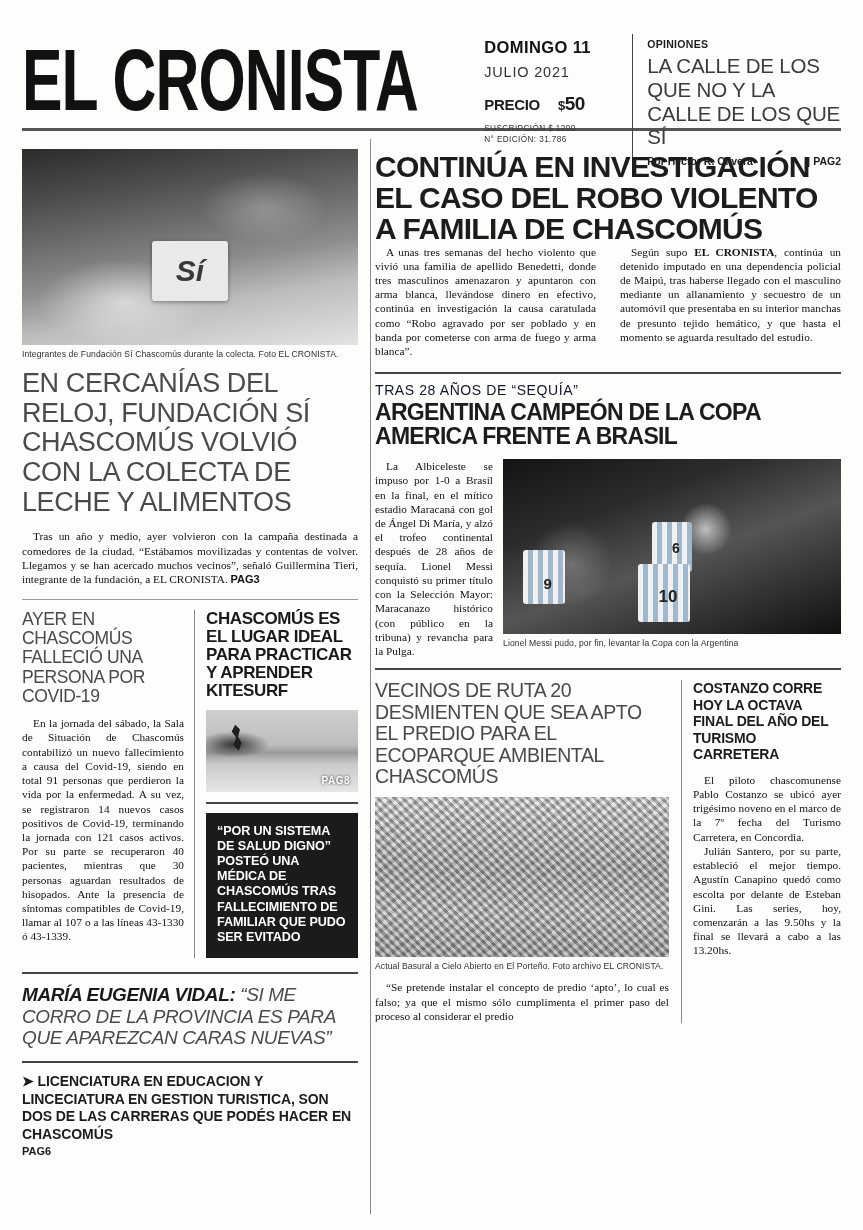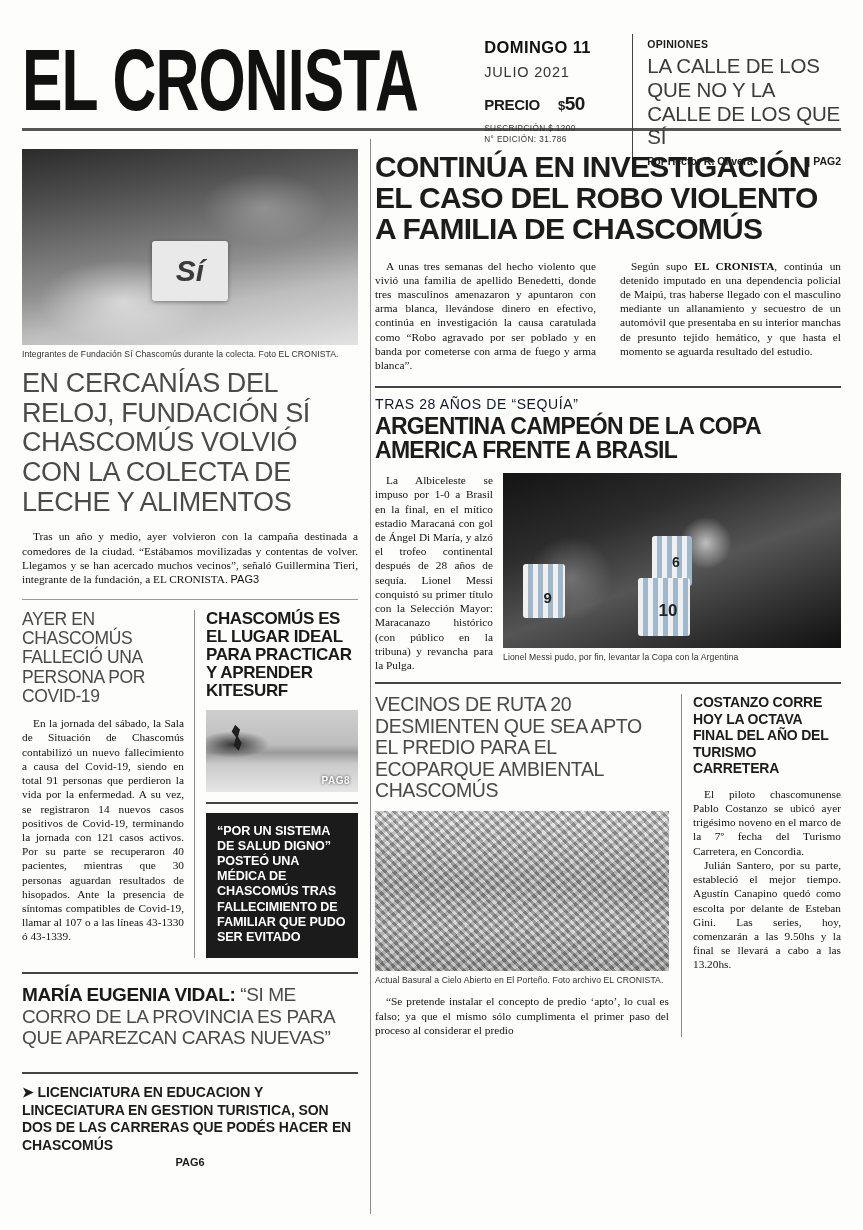--- a/index.html
+++ b/index.html
@@ -56,45 +56,45 @@
   .cap { font-size: 8.6px; color: #2f2f2f; padding: 4px 0 0 0; letter-spacing: 0.1px; }
 
   .hl-light { font-weight: 300; color: #4a4a4a; letter-spacing: -0.4px; line-height: 1.1; }
   .hl-bold { font-weight: 700; color: #1a1a1a; letter-spacing: -0.4px; line-height: 1.06; }
   .body-serif { font-family: "Liberation Serif", serif; font-size: 11.3px; line-height: 1.26; text-align: justify; color: #111; }
   .body-serif p { text-indent: 11px; }
   .kicker-lt { font-weight: 300; font-size: 14px; color: #0f172a; letter-spacing: 0.6px; }
 
   .lead-hl { font-size: 27px; margin-top: 10px; }
   .lead-body { margin-top: 12px; }
-  .pagref { font-weight: 400; font-family: "Liberation Sans", sans-serif; font-size: 11px; }
+  .pagref { font-weight: 700; font-family: "Liberation Sans", sans-serif; font-size: 11px; }
 
   .two-col { display: flex; }
 
   
   .sub-l { width: 172px; flex: 0 0 172px; padding-right: 10px; }
   .sub-r { flex: 1; border-left: 1.3px solid #8a8a8a; padding-left: 11px; }
 
   .covid-hl { font-size: 17.5px; }
   .kite-hl { font-size: 17px; }
 
   .blackbox { background: #1b1b1b; color: #fff; padding: 11px 11px 13px 11px; }
   .blackbox .t { font-weight: 700; font-size: 12.6px; line-height: 1.2; letter-spacing: -0.1px; }
 
-  .quote-strip { padding: 10px 0 23px 0; }
+  .quote-strip { padding: 10px 0 12px 0; font-style: italic; }
   .quote-strip .q { font-size: 19px; line-height: 1.14; }
   .quote-strip .q b { font-weight: 700; color: #1a1a1a; }
 
   .arrow-block { padding: 10px 0 0 0; }
   .arrow-block .t { font-weight: 700; font-size: 14px; line-height: 1.26; letter-spacing: -0.1px; }
-  .arrow-block .pg { font-weight: 700; font-size: 11px; text-align: center; margin-top: 2px; }
+  .arrow-block .pg { font-weight: 700; font-size: 11px; text-align: left; margin-top: 2px; }
 
   
   .bigtitle { font-weight: 700; font-size: 30px; line-height: 1.04; letter-spacing: -0.7px; }
-  .body2 { display: flex; gap: 24px; margin-top: 14px; }
+  .body2 { display: flex; gap: 24px; }
   .body2 > div { flex: 1; }
 
   .sport-wrap { display: flex; margin-top: 10px; }
   .sport-text { width: 128px; flex: 0 0 128px; padding-right: 10px; }
   .sport-photo { flex: 1; }
 
   .eco-wrap { display: flex; margin-top: 10px; }
   .eco-main { flex: 1; padding-right: 12px; }
   .eco-side { width: 160px; flex: 0 0 160px; border-left: 1.3px solid #8a8a8a; padding-left: 11px; }
   .eco-hl { font-size: 19.5px; }

